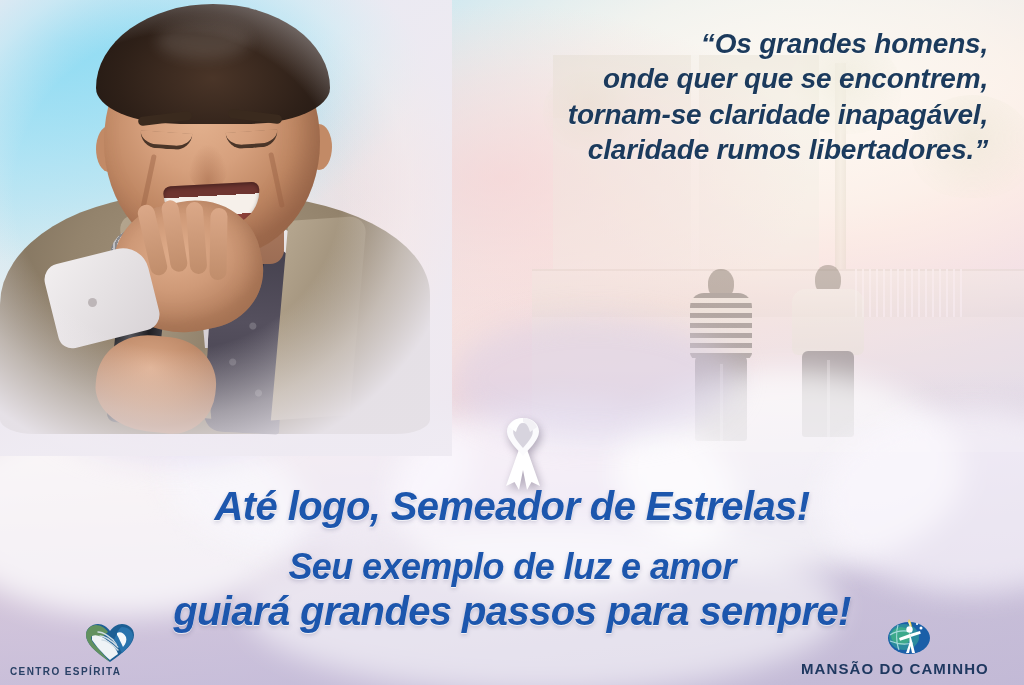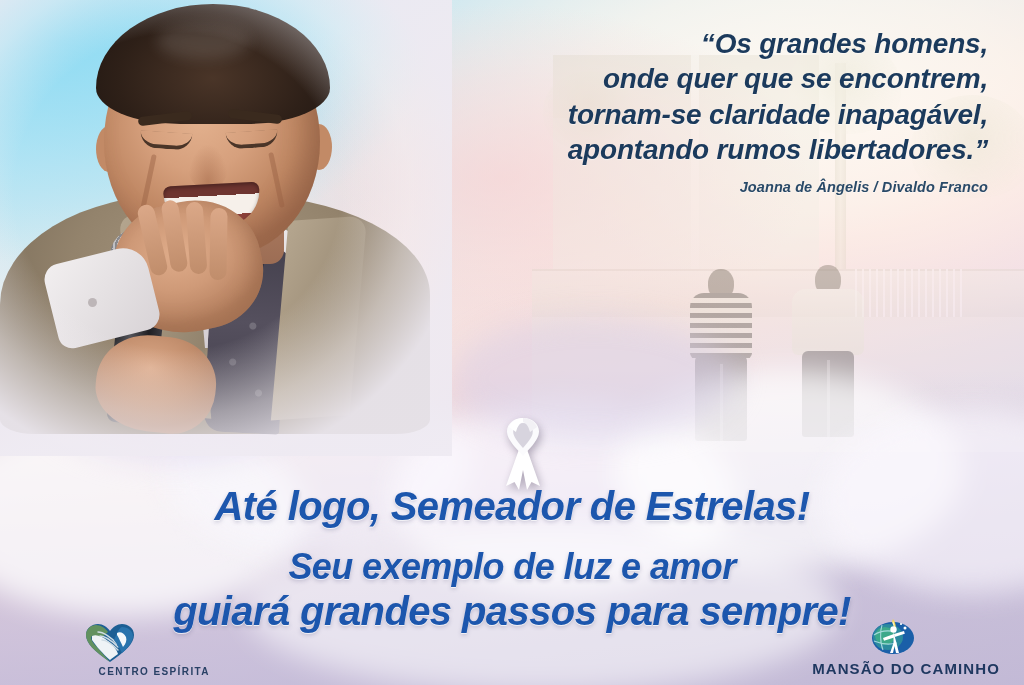--- a/index.html
+++ b/index.html
@@ -469,24 +469,24 @@
   }
   .hl1 { font-size: 40px; text-align: center; }
   .hl2 { font-size: 36px; margin-top: 23px; }
   .hl3 { font-size: 40px; margin-top: 6px; }
 
   
   .logo {
     position: absolute;
     bottom: 8px;
     z-index: 15;
-    text-align: right;
+    text-align: left;
   }
   .logo-left  { left: 10px;  width: 200px; }
-  .logo-right { right: 24px;  width: 215px; }
+  .logo-right { right: 8px;  width: 215px; }
   .logo-mark {
     display: block;
     margin: 0 auto 3px;
   }
   .logo-line1 {
     font-size: 10px;
     font-weight: bold;
     letter-spacing: 1.4px;
     color: #2a4166;
     line-height: 1.1;
@@ -582,22 +582,21 @@
     <div class="cuff"></div>
     <div class="cuff-btn"></div>
     <div class="mic-hand"></div>
     <div class="p-fade"></div>
   </div>
 
   <div class="quote">
     <div class="quote-line">“Os grandes homens,</div>
     <div class="quote-line">onde quer que se encontrem,</div>
     <div class="quote-line">tornam-se claridade inapagável,</div>
-    <div class="quote-line">apontando rumos libertadores.”</div>
-    <div class="quote-credit">Joanna de Ângelis / Divaldo Franco</div>
+    <div class="quote-line">claridade rumos libertadores.”</div>
   </div>
 
   <svg class="ribbon" viewBox="0 0 62 78">
     <path d="M31 26 L14 74 L22.5 70 L27 78 L31 58 L35 78 L39.5 70 L48 74 Z" fill="#ffffff"></path>
     <path d="M31 6 C20 6 13 14 15.5 23 C17.5 30 24 36 31 44
              C38 36 44.5 30 46.5 23 C49 14 42 6 31 6 Z" fill="#fbfbfd"></path>
     <path d="M31 11 C24 11 20 16 21.5 22 C22.8 27 27 31 31 36
              C35 31 39.2 27 40.5 22 C42 16 38 11 31 11 Z" fill="#b9b4c4" opacity="0.55"></path>
     <path d="M31 6 C24 6 19 10 17 15 L24 20 C25.5 14 28 11 31 10 Z" fill="#ffffff"></path>
     <path d="M31 6 C38 6 43 10 45 15 L38 20 C36.5 14 34 11 31 10 Z" fill="#f2f1f5"></path>

